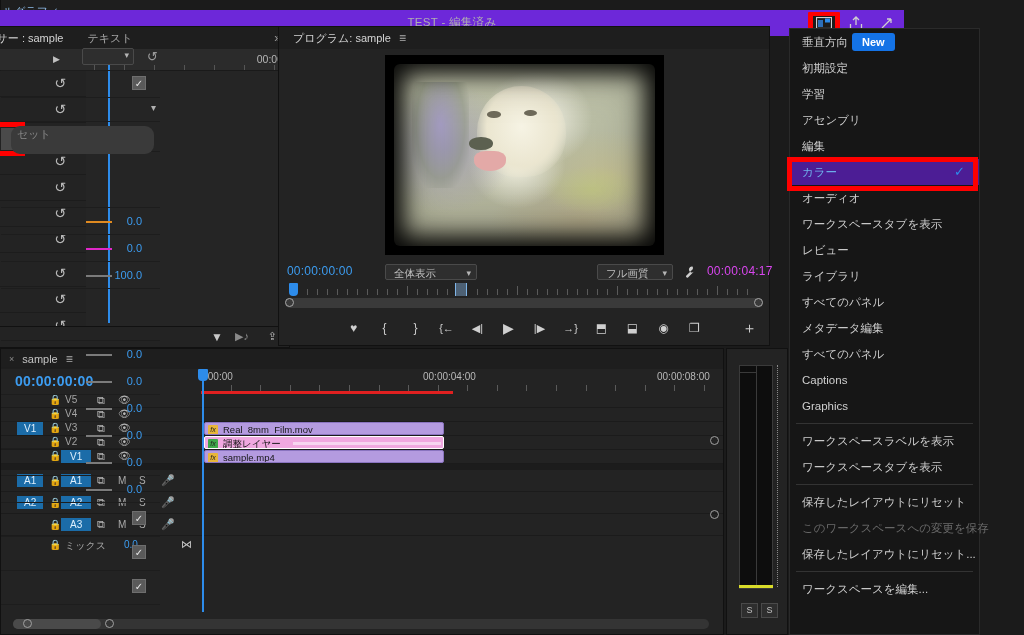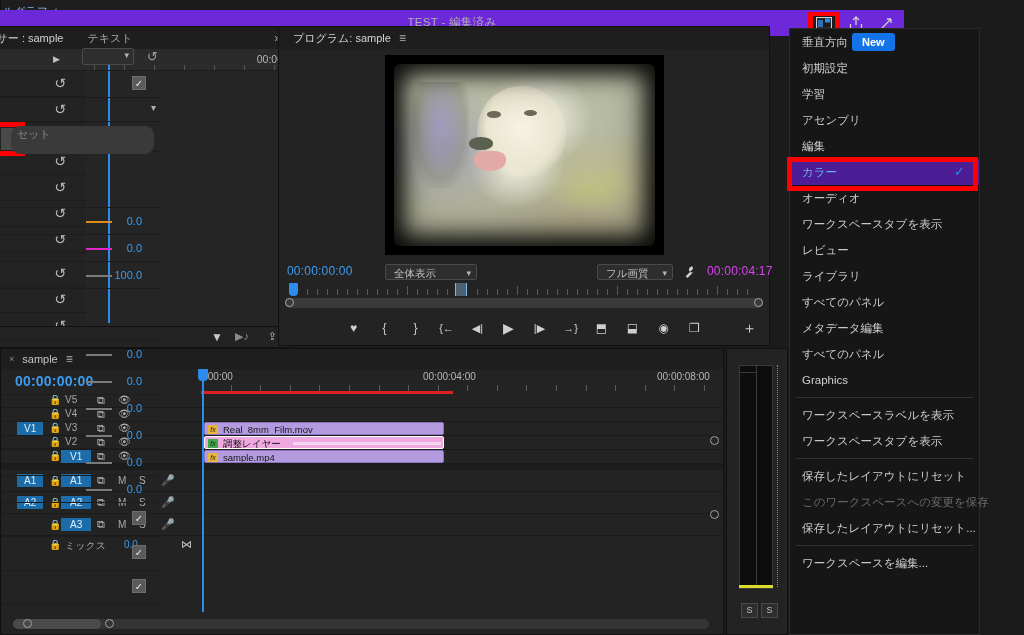--- a/index.html
+++ b/index.html
@@ -691,20 +691,21 @@
       <span>カラー</span>
       <span class="chk">✓</span>
     </div>
     <div class="mi"><span>オーディオ</span></div>
     <div class="mi"><span>ワークスペースタブを表示</span></div>
     <div class="mi"><span>レビュー</span></div>
     <div class="mi"><span>ライブラリ</span></div>
     <div class="mi"><span>すべてのパネル</span></div>
     <div class="mi"><span>メタデータ編集</span></div>
     <div class="mi"><span>すべてのパネル</span></div>
+    <div class="mi"><span>Captions</span></div>
     <div class="mi"><span>Graphics</span></div>
     <div class="msep"></div>
     <div class="mi"><span>ワークスペースラベルを表示</span></div>
     <div class="mi"><span>ワークスペースタブを表示</span></div>
     <div class="msep"></div>
     <div class="mi"><span>保存したレイアウトにリセット</span></div>
     <div class="mi dis"><span>このワークスペースへの変更を保存</span></div>
     <div class="mi"><span>保存したレイアウトにリセット...</span></div>
     <div class="msep"></div>
     <div class="mi"><span>ワークスペースを編集...</span></div>

